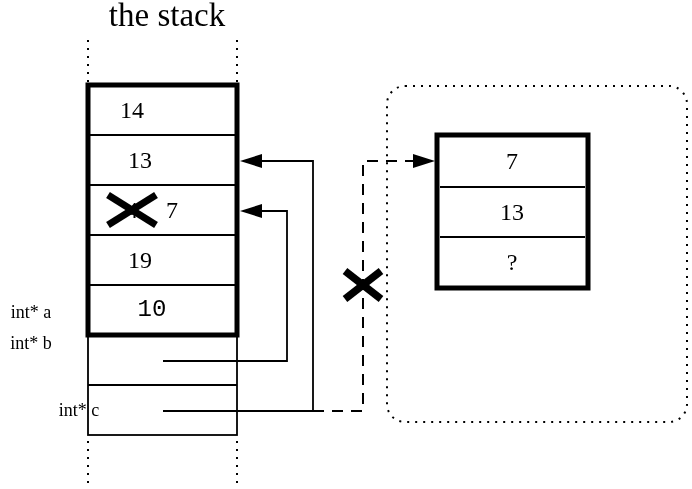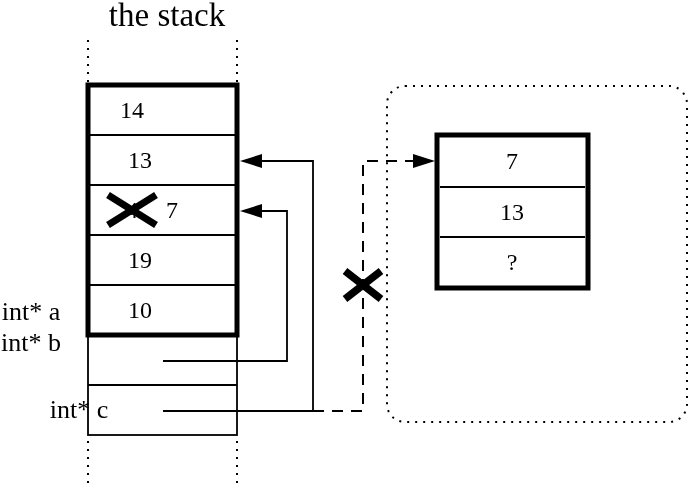--- a/index.html
+++ b/index.html
@@ -20,21 +20,21 @@
   }
   .txt {
     position: absolute;
     transform: translate(-50%, -50%);
     white-space: nowrap;
     line-height: 1;
     color: #000;
   }
   .title { font-size: 33px; }
   .cellval { font-size: 24px; }
-  .ptrlabel { font-size: 26px; }
+  .ptrlabel { font-size: 18px; }
 </style>
 </head>
 <body>
 
 <div class="canvas">
 
   <svg class="gfx" viewBox="0 0 692 489" xmlns="http://www.w3.org/2000/svg">
 
     <line x1="88" y1="40" x2="88" y2="83" stroke="#000" stroke-width="2" stroke-dasharray="2,6"></line>
     <line x1="237" y1="40" x2="237" y2="83" stroke="#000" stroke-width="2" stroke-dasharray="2,6"></line>
@@ -76,21 +76,21 @@
     </g>
   </svg>
 
   <span class="txt title" style="left:167px; top:15px;">the stack</span>
 
   <span class="txt cellval" style="left:132px; top:110px;">14</span>
   <span class="txt cellval" style="left:140px; top:160px;">13</span>
   <span class="txt cellval" style="left:132px; top:210px;">4</span>
   <span class="txt cellval" style="left:172px; top:210px;">7</span>
   <span class="txt cellval" style="left:140px; top:260px;">19</span>
-  <span class="txt cellval" style="left:140px; top:310px;">10</span>
+  <span class="txt cellval" style="left:152px; top:310px;font-family:Liberation Mono, monospace;">10</span>
 
   <span class="txt ptrlabel" style="left:31px; top:312px;">int* a</span>
   <span class="txt ptrlabel" style="left:31px; top:343px;">int* b</span>
   <span class="txt ptrlabel" style="left:31px; top:410px;margin-left:48px;">int* c</span>
 
   <span class="txt cellval" style="left:512px; top:161px;">7</span>
   <span class="txt cellval" style="left:512px; top:212px;">13</span>
   <span class="txt cellval" style="left:512px; top:262px;">?</span>
 
 </div>

